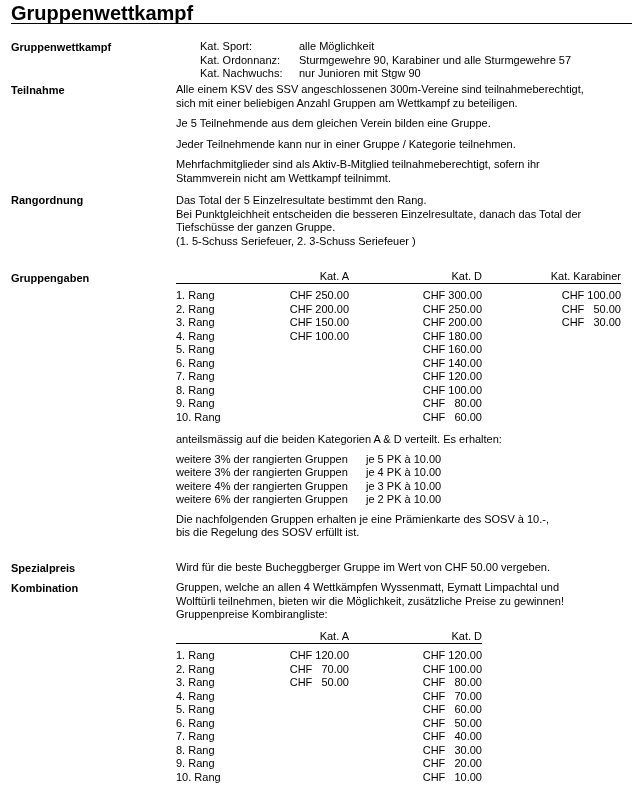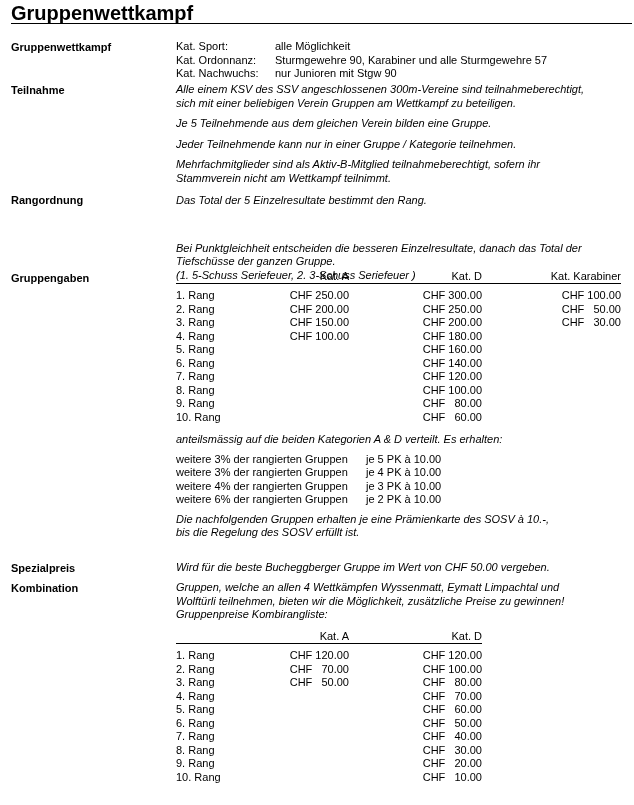--- a/index.html
+++ b/index.html
@@ -7,23 +7,23 @@
       width: 634px; height: 805px; position: relative; overflow: hidden;
       font-family: "Liberation Sans", sans-serif; color: #000; font-size: 11px;
     }
     .title {
       position: absolute; left: 11px; top: 1px; font-size: 20px; font-weight: bold;
       letter-spacing: 0px; line-height: 24px;
     }
     .title-rule { position: absolute; left: 11px; top: 23px; width: 621px; height: 0; border-top: 1.5px solid #000; }
     .label { position: absolute; left: 11px; font-weight: bold; font-size: 11px; line-height: 13px; }
     .content { position: absolute; left: 176px; font-size: 11px; line-height: 13.5px; }
-    .p { margin: 0; white-space: nowrap; font-style: italic; }
+    .p { margin: 0; white-space: nowrap; }
     .kat-row { display: flex; }
-    .kat-key { width: 99px; }
+    .kat-key { width: 99px; margin-left: 24px; }
     .tbl { position: absolute; left: 176px; font-size: 11px; }
     .thead { position: relative; height: 14px; border-bottom: 1px solid #000; }
     .th { position: absolute; top: 0; text-align: right; white-space: nowrap; line-height: 14px; }
     .trow { position: relative; height: 13.5px; line-height: 13.5px; }
     .td { position: absolute; top: 0; white-space: pre; }
     .td.r { text-align: right; }
     .extra-row { display: flex; line-height: 13.5px; }
     .extra-row .a { width: 190px; }
   </style>
 </head>
@@ -44,31 +44,31 @@
   </div>
   <div class="kat-row">
     <span class="kat-key">Kat. Nachwuchs:</span>
     <span>nur Junioren mit Stgw 90</span>
   </div>
 </div>
 
 <div class="label" style="top:84px">Teilnahme</div>
 <div class="content" style="top:83px">
   <p class="p">Alle einem KSV des SSV angeschlossenen 300m-Vereine sind teilnahmeberechtigt,</p>
-  <p class="p">sich mit einer beliebigen Verein Gruppen am Wettkampf zu beteiligen.</p>
+  <p class="p">sich mit einer beliebigen Anzahl Gruppen am Wettkampf zu beteiligen.</p>
   <p class="p" style="margin-top:7px">Je 5 Teilnehmende aus dem gleichen Verein bilden eine Gruppe.</p>
   <p class="p" style="margin-top:7px">Jeder Teilnehmende kann nur in einer Gruppe / Kategorie teilnehmen.</p>
   <p class="p" style="margin-top:7px">Mehrfachmitglieder sind als Aktiv-B-Mitglied teilnahmeberechtigt, sofern ihr</p>
   <p class="p">Stammverein nicht am Wettkampf teilnimmt.</p>
 </div>
 
 <div class="label" style="top:194px">Rangordnung</div>
 <div class="content" style="top:194px">
   <p class="p">Das Total der 5 Einzelresultate bestimmt den Rang.</p>
-  <p class="p" style="margin-top:34px">Bei Punktgleichheit entscheiden die besseren Einzelresultate, danach das Total der</p>
+  <p class="p" style="margin-top:0">Bei Punktgleichheit entscheiden die besseren Einzelresultate, danach das Total der</p>
   <p class="p">Tiefschüsse der ganzen Gruppe.</p>
   <p class="p">(1.  5-Schuss Seriefeuer, 2. 3-Schuss Seriefeuer )</p>
 </div>
 
 <div class="label" style="top:272px">Gruppengaben</div>
 <div class="tbl" style="top:269px; width:445px">
   <div class="thead">
     <span class="th" style="right:272px">Kat. A</span>
     <span class="th" style="right:139px">Kat. D</span>
     <span class="th" style="right:0">Kat. Karabiner</span>

